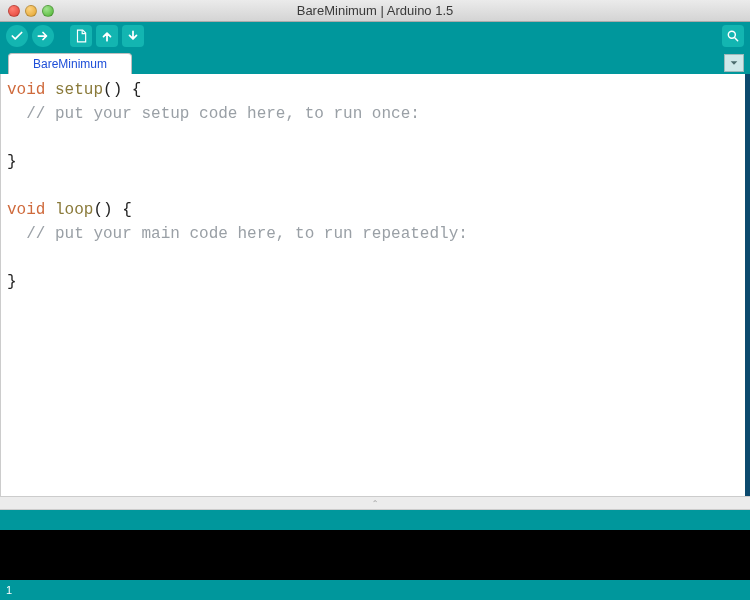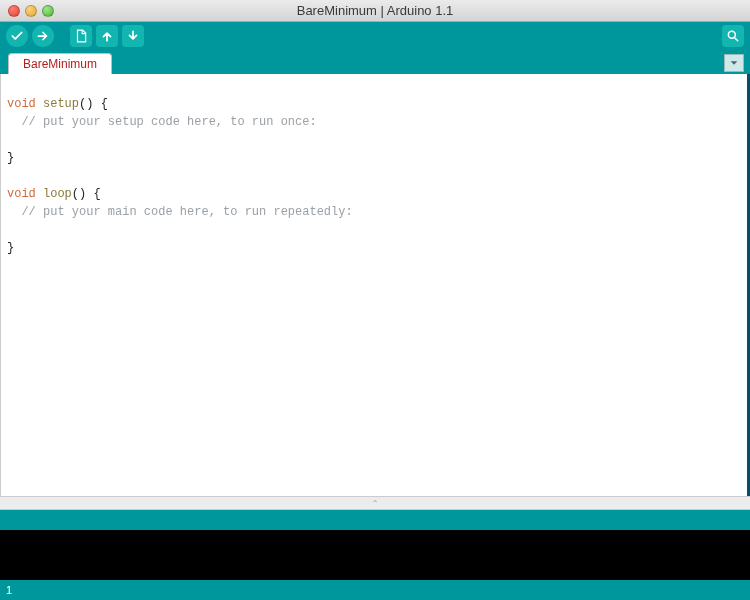--- a/index.html
+++ b/index.html
@@ -68,23 +68,23 @@
       background: #00979c;
       display: flex;
       align-items: flex-end;
       padding-left: 8px;
     }
     .tab {
       background: #fff;
       border: 1px solid #bfbfbf;
       border-bottom: none;
       border-radius: 4px 4px 0 0;
-      padding: 3px 14px;
+      padding: 3px 24px;
       font-size: 12px;
-      color: #b91c1c;
+      color: #1d4ed8;
       cursor: pointer;
       margin-top: 24px;
     }
     .tab-spacer { flex: 1; }
     .tab-dropdown {
       width: 20px;
       height: 18px;
       background: #cfe8e9;
       border: 1px solid #9fb9ba;
       margin-right: 6px;
@@ -92,27 +92,27 @@
       display: flex;
       align-items: center;
       justify-content: center;
       cursor: pointer;
     }
     .tab-dropdown svg { width: 10px; height: 10px; fill: #4a6b6c; }
     .editor {
       flex: 1;
       background: #fff;
       overflow: auto;
-      padding: 21px 6px;
+      padding: 4px 6px;
       font-family: Monaco, "Courier New", monospace;
-      font-size: 12px;
+      font-size: 16px;
       line-height: 1.5;
       color: #222;
       border-left: 1px solid #ccc;
-      border-right: 3px solid #0c4a6e;
+      border-right: 5px solid #0c4a6e;
     }
     .editor .kw { color: #cf6a3c; }
     .editor .fn { color: #8a7a3a; }
     .editor .cm { color: #9aa0a6; }
     .divider {
       height: 14px;
       background: #ececec;
       border-top: 1px solid #ccc;
       border-bottom: 1px solid #ccc;
       text-align: center;
@@ -143,21 +143,21 @@
   </style>
 </head>
 <body>
 
 <div class="titlebar">
   <div class="traffic-lights">
     <div class="traffic-light tl-close"></div>
     <div class="traffic-light tl-min"></div>
     <div class="traffic-light tl-max"></div>
   </div>
-  <div class="title-text">BareMinimum | Arduino 1.1</div>
+  <div class="title-text">BareMinimum | Arduino 1.5</div>
 </div>
 
 <div class="toolbar">
   <div class="tool-btn round" title="Verify">
     <svg viewBox="0 0 24 24">
         <path d="M20 6L9 17l-5-5" fill="none" stroke-width="3" stroke-linecap="round" stroke-linejoin="round"></path>
       </svg>
   </div>
   <div class="tool-btn round" title="Upload">
     <svg viewBox="0 0 24 24">

